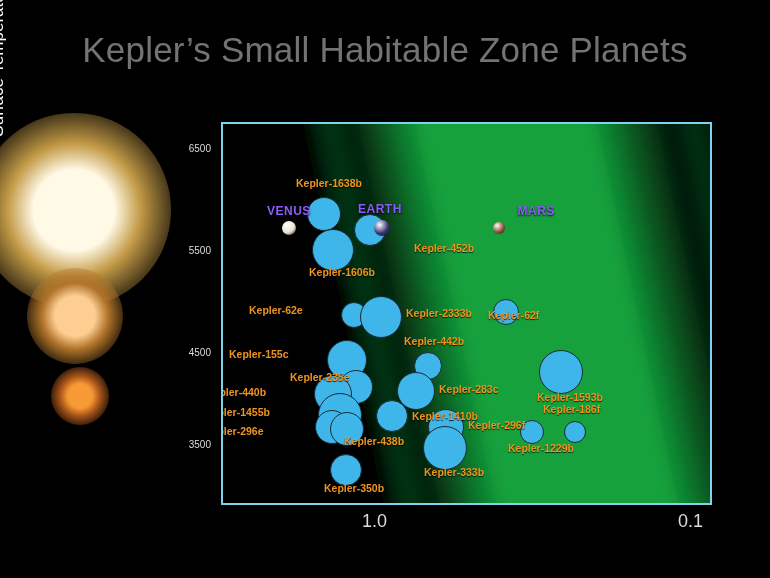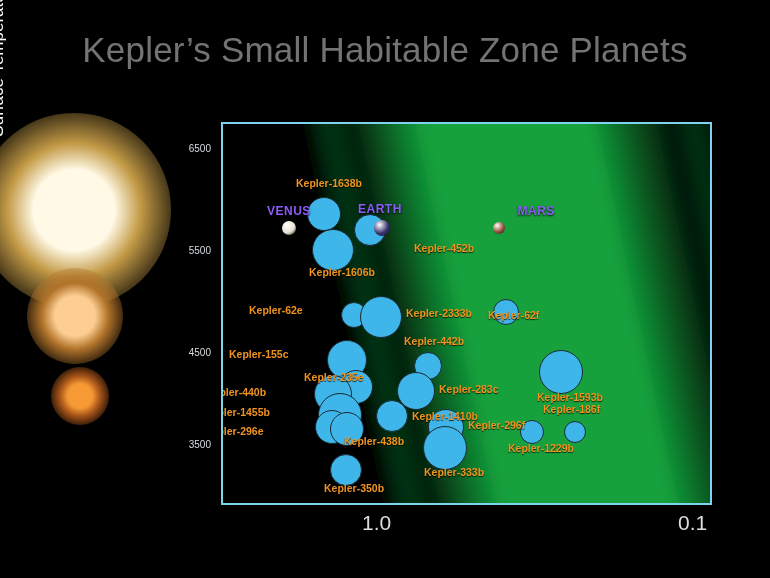--- a/index.html
+++ b/index.html
@@ -84,21 +84,21 @@
     position: absolute;
     right: 0;
     color: #D8DDE0;
     font-size: 10px;
     text-align: right;
     white-space: nowrap;
   }
   .xlabel-txt {
     position: absolute;
     color: #D8DDE0;
-    font-size: 21px;
+    font-size: 18px;
     white-space: nowrap;
   }
   #y-axis-title {
     position: absolute;
     left: -12px;
     top: 200px;
     width: 340px;
     transform: rotate(-90deg);
     transform-origin: left top;
     color: #FFFFFF;
@@ -250,21 +250,21 @@
         <div class="planet" title="Kepler-1229b" style="left: 297px; top: 296px; width: 24px; height: 24px;"></div>
         <div class="planet" title="Kepler-560b" style="left: 107px; top: 330px; width: 32px; height: 32px;"></div>
         <div class="planet-label" style="left: 73px; top: 53px;">Kepler-1638b</div>
         <div class="planet-label" style="left: 151px; top: 118px; padding-left: 40px;">Kepler-452b</div>
         <div class="planet-label" style="left: 86px; top: 142px;">Kepler-1606b</div>
         <div class="planet-label" style="left: 26px; top: 180px;">Kepler-62e</div>
         <div class="planet-label" style="left: 183px; top: 183px;">Kepler-2333b</div>
         <div class="planet-label" style="left: 265px; top: 156px; margin-top: 29px;">Kepler-62f</div>
         <div class="planet-label" style="left: 6px; top: 224px;">Kepler-155c</div>
         <div class="planet-label" style="left: 181px; top: 211px;">Kepler-442b</div>
-        <div class="planet-label" style="left: 81px; top: 247px;">Kepler-235e</div>
+        <div class="planet-label" style="left: 67px; top: 247px;">Kepler-235e</div>
         <div class="planet-label" style="left: 216px; top: 259px;">Kepler-283c</div>
         <div class="planet-label" style="left: 314px; top: 267px;">Kepler-1593b</div>
         <div class="planet-label" style="left: -17px; top: 262px;">Kepler-440b</div>
         <div class="planet-label" style="left: -19px; top: 282px;">Kepler-1455b</div>
         <div class="planet-label" style="left: 189px; top: 286px;">Kepler-1410b</div>
         <div class="planet-label" style="left: -19px; top: 301px;">Kepler-296e</div>
         <div class="planet-label" style="left: 121px; top: 311px;">Kepler-438b</div>
         <div class="planet-label" style="left: 245px; top: 295px;">Kepler-296f</div>
         <div class="planet-label" style="left: 320px; top: 279px;">Kepler-186f</div>
         <div class="planet-label" style="left: 201px; top: 342px;">Kepler-333b</div>

